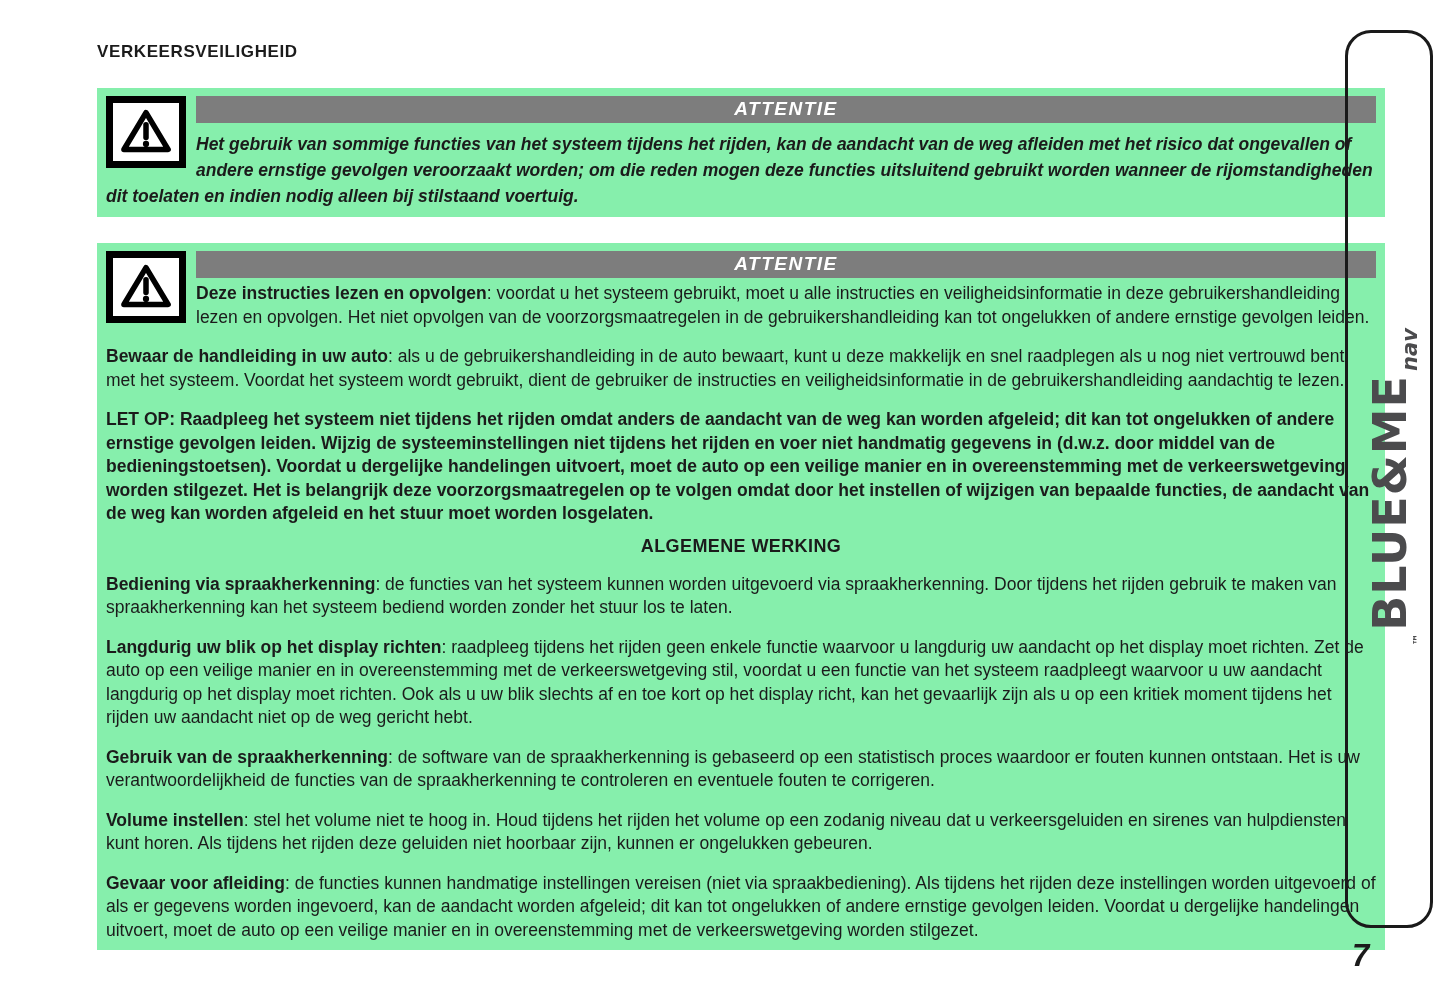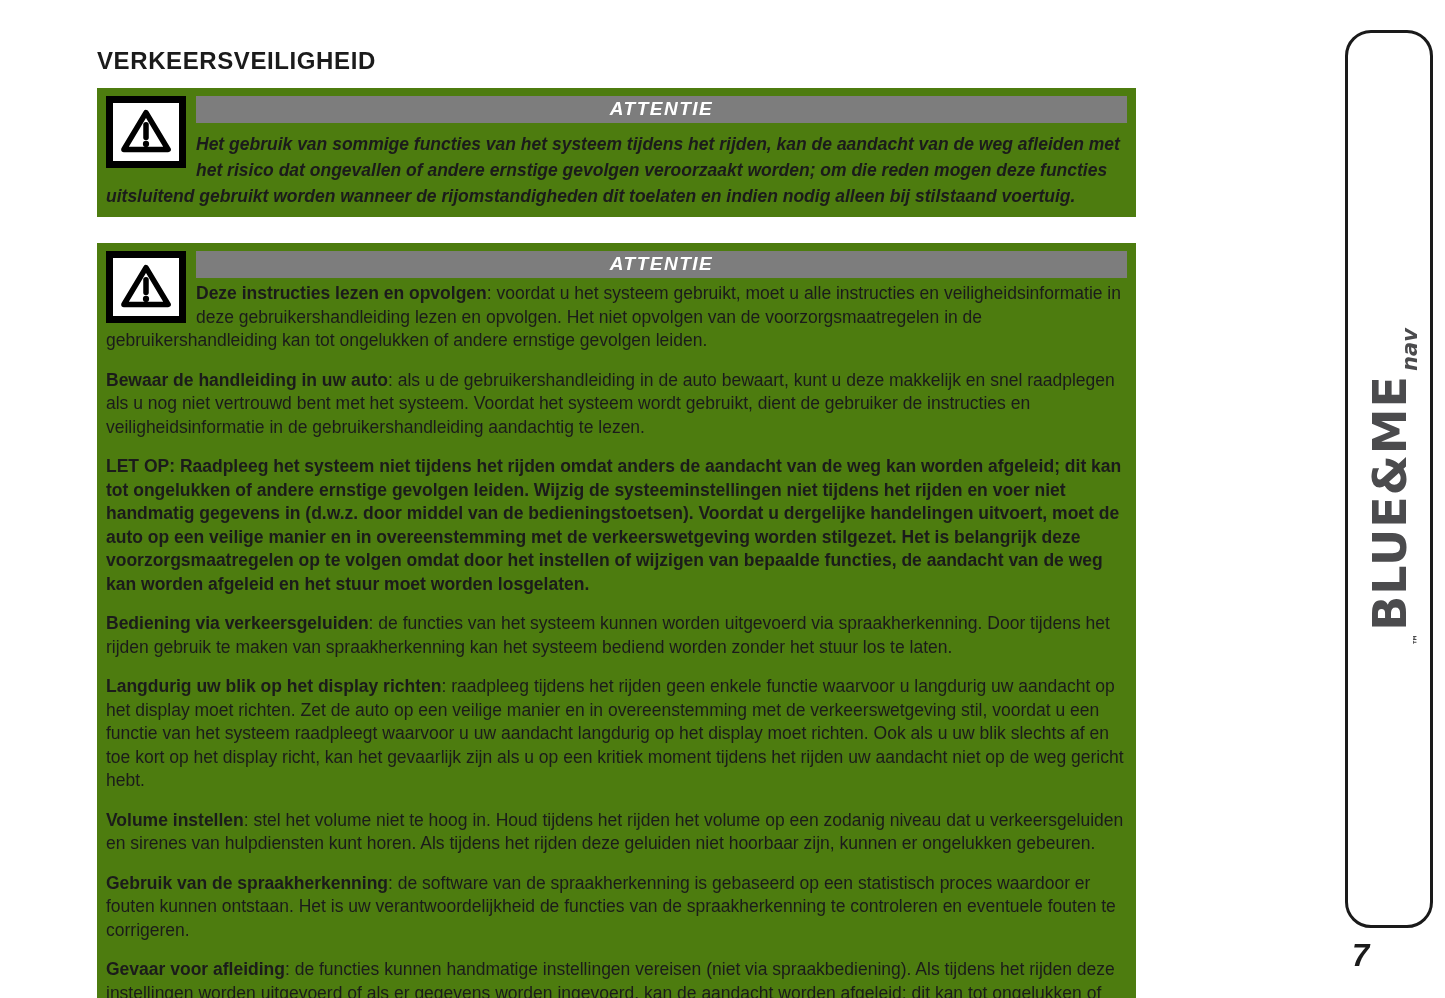--- a/index.html
+++ b/index.html
@@ -6,25 +6,25 @@
   body {
     width: 1445px; height: 998px;
     position: relative;
     background: #ffffff;
     color: #1b1b1b;
     font-family: "Liberation Sans", sans-serif;
     overflow: hidden;
   }
   .page-title {
     position: absolute; left: 97px; top: 31px;
-    font-size: 24px; font-weight: bold; letter-spacing: .6px;
+    font-size: 17px; font-weight: bold; letter-spacing: .6px;
   }
   .warnbox {
-    position: absolute; left: 97px; width: 1039px;
-    background: #4d7c0f;
+    position: absolute; left: 97px; width: 1288px;
+    background: #86efac;
     padding: 8px 9px;
     box-sizing: border-box;
   }
   #box1 { top: 88px; min-height: 119px; }
   #box2 { top: 243px; min-height: 694px; }
 
   .warn-icon {
     float: left;
     width: 66px; height: 58px;
     border: 7px solid #000;
@@ -124,35 +124,36 @@
   </p>
 
   <p class="para">
     <span class="lead">Bewaar de handleiding in uw auto</span><span>: als u de gebruikershandleiding in de auto bewaart, kunt u deze makkelijk en snel raadplegen als u nog niet vertrouwd bent met het systeem. Voordat het systeem wordt gebruikt, dient de gebruiker de instructies en veiligheidsinformatie in de gebruikershandleiding aandachtig te lezen.</span>
   </p>
 
   <p class="para">
     <span class="lead">LET OP: Raadpleeg het systeem niet tijdens het rijden omdat anders de aandacht van de weg kan worden afgeleid; dit kan tot ongelukken of andere ernstige gevolgen leiden. Wijzig de systeeminstellingen niet tijdens het rijden en voer niet handmatig gegevens in (d.w.z. door middel van de bedieningstoetsen). Voordat u dergelijke handelingen uitvoert, moet de auto op een veilige manier en in overeenstemming met de verkeerswetgeving worden stilgezet. Het is belangrijk deze voorzorgsmaatregelen op te volgen omdat door het instellen of wijzigen van bepaalde functies, de aandacht van de weg kan worden afgeleid en het stuur moet worden losgelaten.</span><span></span>
   </p>
 
+  <h2 class="section-heading">ALGEMENE WERKING</h2>
 
   <p class="para">
-    <span class="lead">Bediening via verkeersgeluiden</span><span>: de functies van het systeem kunnen worden uitgevoerd via spraakherkenning. Door tijdens het rijden gebruik te maken van spraakherkenning kan het systeem bediend worden zonder het stuur los te laten.</span>
+    <span class="lead">Bediening via spraakherkenning</span><span>: de functies van het systeem kunnen worden uitgevoerd via spraakherkenning. Door tijdens het rijden gebruik te maken van spraakherkenning kan het systeem bediend worden zonder het stuur los te laten.</span>
   </p>
 
   <p class="para">
     <span class="lead">Langdurig uw blik op het display richten</span><span>: raadpleeg tijdens het rijden geen enkele functie waarvoor u langdurig uw aandacht op het display moet richten. Zet de auto op een veilige manier en in overeenstemming met de verkeerswetgeving stil, voordat u een functie van het systeem raadpleegt waarvoor u uw aandacht langdurig op het display moet richten. Ook als u uw blik slechts af en toe kort op het display richt, kan het gevaarlijk zijn als u op een kritiek moment tijdens het rijden uw aandacht niet op de weg gericht hebt.</span>
   </p>
 
   <p class="para">
-    <span class="lead">Volume instellen</span><span>: stel het volume niet te hoog in. Houd tijdens het rijden het volume op een zodanig niveau dat u verkeersgeluiden en sirenes van hulpdiensten kunt horen. Als tijdens het rijden deze geluiden niet hoorbaar zijn, kunnen er ongelukken gebeuren.</span>
+    <span class="lead">Gebruik van de spraakherkenning</span><span>: de software van de spraakherkenning is gebaseerd op een statistisch proces waardoor er fouten kunnen ontstaan. Het is uw verantwoordelijkheid de functies van de spraakherkenning te controleren en eventuele fouten te corrigeren.</span>
   </p>
 
   <p class="para">
-    <span class="lead">Gebruik van de spraakherkenning</span><span>: de software van de spraakherkenning is gebaseerd op een statistisch proces waardoor er fouten kunnen ontstaan. Het is uw verantwoordelijkheid de functies van de spraakherkenning te controleren en eventuele fouten te corrigeren.</span>
+    <span class="lead">Volume instellen</span><span>: stel het volume niet te hoog in. Houd tijdens het rijden het volume op een zodanig niveau dat u verkeersgeluiden en sirenes van hulpdiensten kunt horen. Als tijdens het rijden deze geluiden niet hoorbaar zijn, kunnen er ongelukken gebeuren.</span>
   </p>
 
   <p class="para">
     <span class="lead">Gevaar voor afleiding</span><span>: de functies kunnen handmatige instellingen vereisen (niet via spraakbediening). Als tijdens het rijden deze instellingen worden uitgevoerd of als er gegevens worden ingevoerd, kan de aandacht worden afgeleid; dit kan tot ongelukken of andere ernstige gevolgen leiden. Voordat u dergelijke handelingen uitvoert, moet de auto op een veilige manier en in overeenstemming met de verkeerswetgeving worden stilgezet.</span>
   </p>
 </section>
 
 <div class="side-tab"></div>
 <div class="logo">
   <span class="logo-tm">™</span><span class="logo-main">BLUE&amp;ME</span><span class="logo-sub">nav</span>

